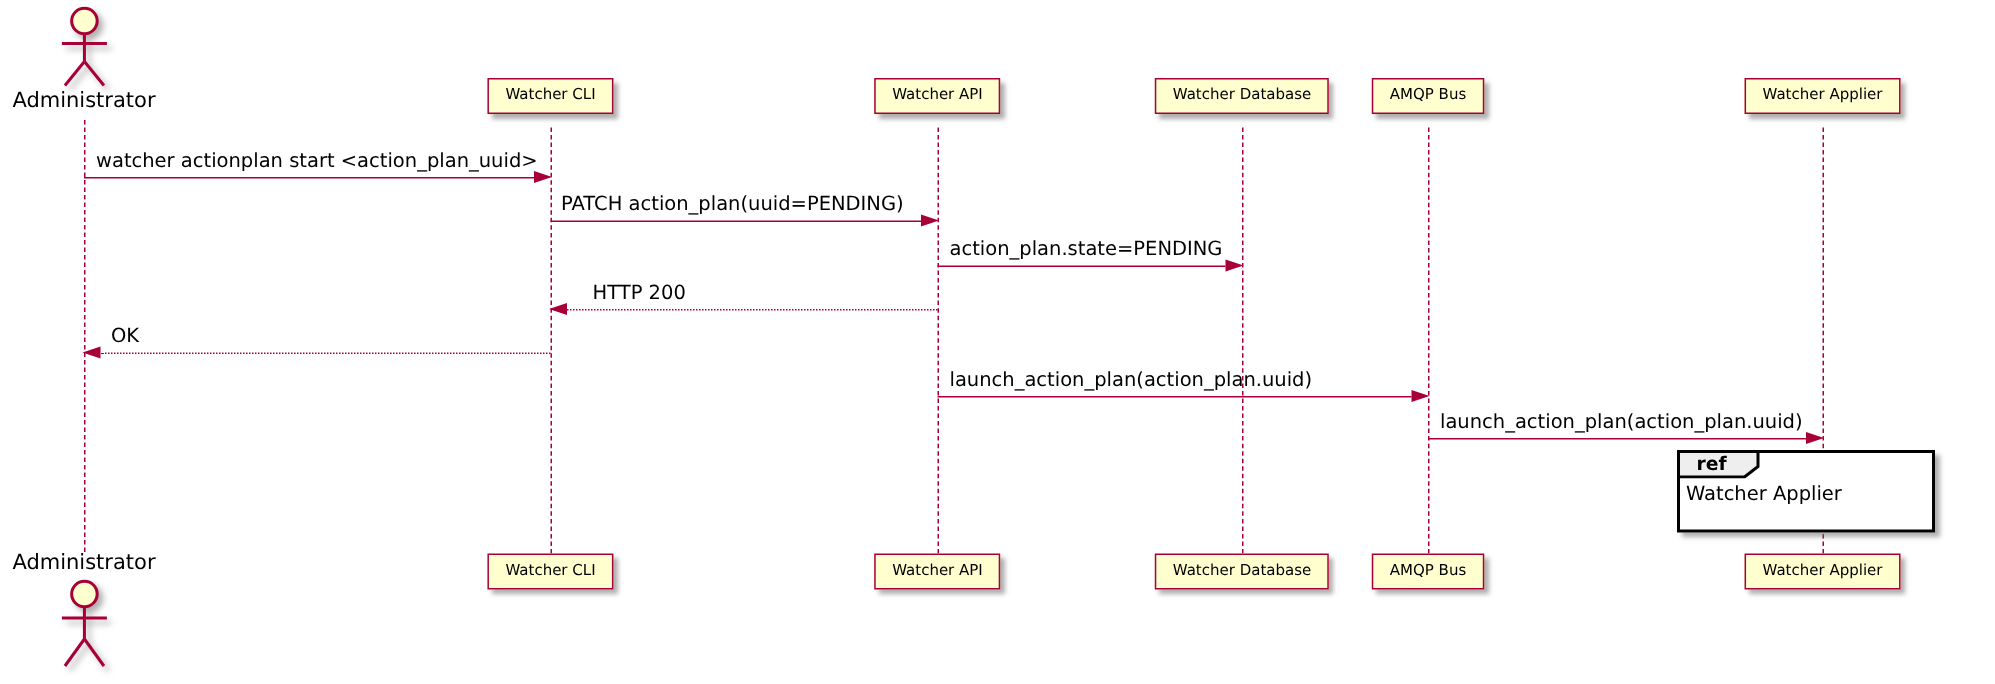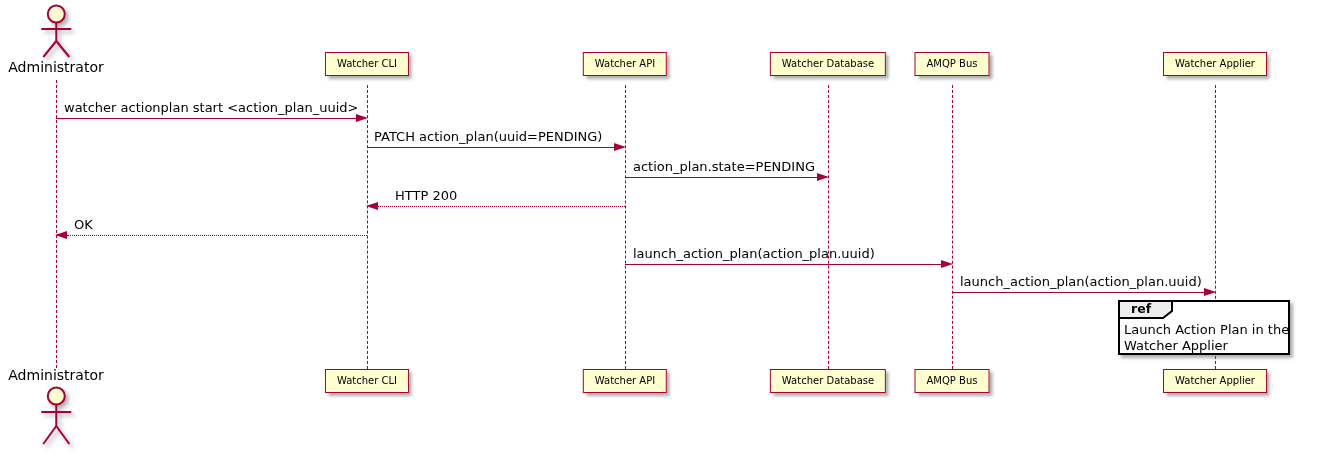--- a/index.html
+++ b/index.html
@@ -176,18 +176,17 @@
   </div>
 
   <div class="ref-frame">
     <div class="ref-tab">
       <svg width="56" height="19" viewBox="0 0 56 19">
         <path d="M1,1 L54,1 L54,11 L45,18 L1,18 Z" fill="#EEEEEE" stroke="#000000" stroke-width="2"></path>
       </svg>
       <span class="ref-tab-label">ref</span>
     </div>
     <div class="ref-body" style="margin-top:17px;">
-      <div>Launch Action Plan in the</div>
       <div>Watcher Applier</div>
     </div>
   </div>
 
 </div>
 
 </body></html>

